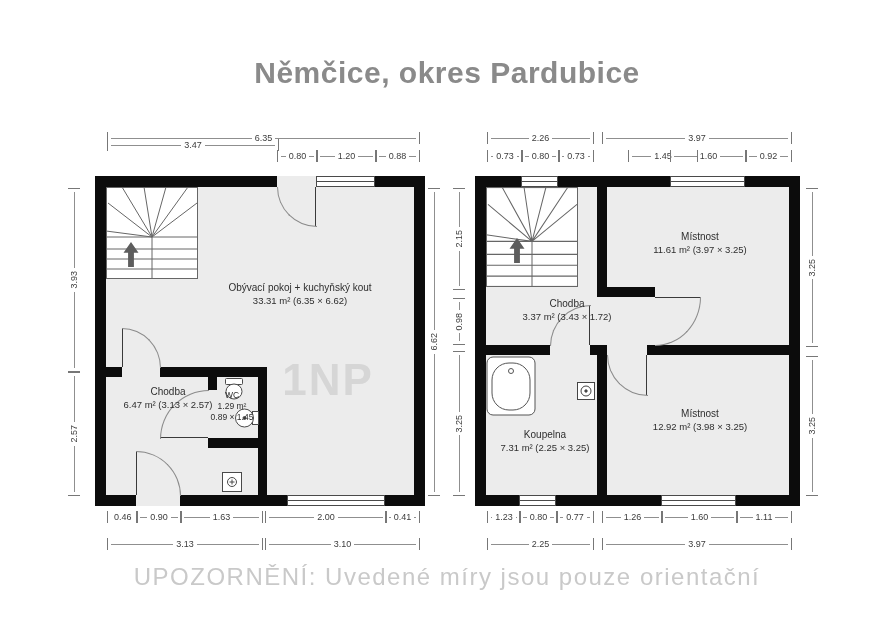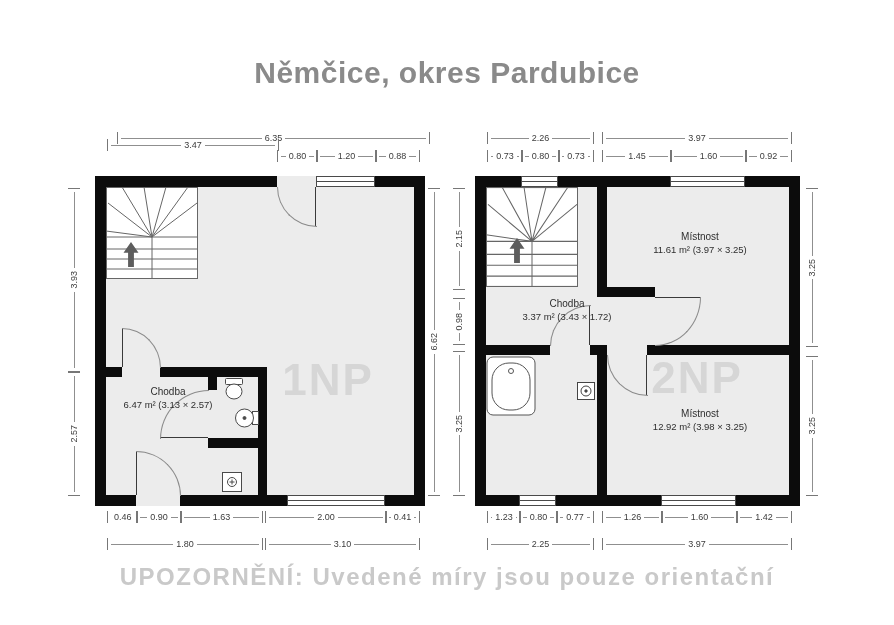--- a/index.html
+++ b/index.html
@@ -5,21 +5,21 @@
   :root{
     --floor:#ececec; --wall:#0c0c0c; --dim-text:#3c3c3c; --dim-line:#8f8f8f;
     --title-text:#8a8a8a; --disclaimer-text:#c9c9c9; --watermark-text:#d6d6d6; --fixture-line:#555555;
   }
   html,body{margin:0;padding:0}
   body{width:894px;height:625px;position:relative;overflow:hidden;background:#fff;
        font-family:"Liberation Sans", sans-serif;}
   .title{position:absolute;left:0;top:56px;width:100%;text-align:center;font-size:30px;
          font-weight:bold;color:var(--title-text);letter-spacing:.5px}
   .disclaimer{position:absolute;left:0;top:563px;width:100%;text-align:center;font-size:24px;
-         font-weight:bold;color:var(--disclaimer-text);letter-spacing:1.5px}
+         font-weight:normal;color:var(--disclaimer-text);letter-spacing:1.5px}
   .plan{position:absolute;background:var(--floor)}
   .wall,.gap,.win,.arc,.leaf,.fix{position:absolute;display:block}
   .wall{background:var(--wall)}
   .gap{background:var(--floor)}
   .win{background:#fff;box-shadow:inset 0 0 0 1px #4a4a4a}
   .win::after{content:"";position:absolute;left:0;right:0;top:50%;margin-top:-.5px;border-top:1px solid #4a4a4a}
   .arc{border:0 solid #8a8a8a;background:transparent}
   .arc.tl{border-top-width:1px;border-left-width:1px;border-top-left-radius:100%}
   .arc.tr{border-top-width:1px;border-right-width:1px;border-top-right-radius:100%}
   .arc.bl{border-bottom-width:1px;border-left-width:1px;border-bottom-left-radius:100%}
@@ -101,28 +101,35 @@
     <svg width="20" height="20" viewBox="0 0 20 20" fill="#fff" stroke="#4a4a4a">
       <rect x="0.5" y="0.5" width="19" height="19"></rect>
         <circle cx="10" cy="10" r="4.5"></circle>
         <path d="M10 7.5 V12.5 M7.5 10 H12.5"></path>
     </svg>
   </span>
 
   <div class="wm" style="left:133px;top:182px;width:200px">1NP</div>
 
   <div class="rlabel" style="left:55px;top:106px;width:300px">
+    <div>Obývací pokoj + kuchyňský kout</div>
+    <div class="a">33.31 m² (6.35 × 6.62)</div>
   </div>
   <div class="rlabel" style="left:3px;top:210px;width:140px">
     <div>Chodba</div>
     <div class="a">6.47 m² (3.13 × 2.57)</div>
   </div>
+  <div class="rlabel small" style="left:103px;top:214px;width:68px">
+    <div>WC</div>
+    <div class="a">1.29 m²</div>
+    <div class="a">0.89 × 1.45</div>
+  </div>
 </div>
 
-<div class="dim h" style="left:117px;top:132px;width:311px">
+<div class="dim h" style="left:107px;top:132px;width:311px">
     <i class="dl"></i>
     <span class="dt">6.35</span>
     <i class="dl"></i>
   </div>
 <div class="dim h" style="left:107px;top:139px;width:170px">
     <i class="dl"></i>
     <span class="dt">3.47</span>
     <i class="dl"></i>
   </div>
 <div class="dim h" style="left:277px;top:150px;width:39px">
@@ -175,21 +182,21 @@
     <span class="dt">2.00</span>
     <i class="dl"></i>
   </div>
 <div class="dim h" style="left:385px;top:511px;width:33px">
     <i class="dl"></i>
     <span class="dt">0.41</span>
     <i class="dl"></i>
   </div>
 <div class="dim h" style="left:107px;top:538px;width:154px">
     <i class="dl"></i>
-    <span class="dt">1.80</span>
+    <span class="dt">3.13</span>
     <i class="dl"></i>
   </div>
 <div class="dim h" style="left:265px;top:538px;width:153px">
     <i class="dl"></i>
     <span class="dt">3.10</span>
     <i class="dl"></i>
   </div>
 
 <div class="plan" style="left:475px;top:176px;width:325px;height:330px">
   <i class="wall" style="left:0;top:0;width:325px;height:11px"></i>
@@ -237,30 +244,33 @@
     </svg>
   </span>
   <span class="fix" style="left:102px;top:206px;z-index:2">
     <svg width="18" height="18" viewBox="0 0 18 18" fill="#fff" stroke="#444">
       <rect x="0.5" y="0.5" width="17" height="17"></rect>
         <circle cx="9" cy="9" r="5"></circle>
         <circle cx="9" cy="9" r="1.2" fill="#444"></circle>
     </svg>
   </span>
 
-  <div class="wm" style="left:122px;top:180px;width:200px">2NP</div>
 
   <div class="rlabel" style="left:145px;top:55px;width:160px">
     <div>Místnost</div>
     <div class="a">11.61 m² (3.97 × 3.25)</div>
   </div>
   <div class="rlabel" style="left:22px;top:122px;width:140px">
     <div>Chodba</div>
     <div class="a">3.37 m² (3.43 × 1.72)</div>
   </div>
+  <div class="rlabel" style="left:0;top:253px;width:140px">
+    <div>Koupelna</div>
+    <div class="a">7.31 m² (2.25 × 3.25)</div>
+  </div>
   <div class="rlabel" style="left:145px;top:232px;width:160px">
     <div>Místnost</div>
     <div class="a">12.92 m² (3.98 × 3.25)</div>
   </div>
 </div>
 
 <div class="dim h" style="left:487px;top:132px;width:105px">
     <i class="dl"></i>
     <span class="dt">2.26</span>
     <i class="dl"></i>
@@ -278,21 +288,21 @@
 <div class="dim h" style="left:521px;top:150px;width:37px">
     <i class="dl"></i>
     <span class="dt">0.80</span>
     <i class="dl"></i>
   </div>
 <div class="dim h" style="left:558px;top:150px;width:34px">
     <i class="dl"></i>
     <span class="dt">0.73</span>
     <i class="dl"></i>
   </div>
-<div class="dim h" style="left:602px;top:150px;width:68px">
+<div class="dim h" style="left:628px;top:150px;width:68px">
     <i class="dl"></i>
     <span class="dt">1.45</span>
     <i class="dl"></i>
   </div>
 <div class="dim h" style="left:670px;top:150px;width:75px">
     <i class="dl"></i>
     <span class="dt">1.60</span>
     <i class="dl"></i>
   </div>
 <div class="dim h" style="left:745px;top:150px;width:45px">
@@ -345,21 +355,21 @@
     <span class="dt">1.26</span>
     <i class="dl"></i>
   </div>
 <div class="dim h" style="left:661px;top:511px;width:75px">
     <i class="dl"></i>
     <span class="dt">1.60</span>
     <i class="dl"></i>
   </div>
 <div class="dim h" style="left:736px;top:511px;width:54px">
     <i class="dl"></i>
-    <span class="dt">1.42</span>
+    <span class="dt">1.11</span>
     <i class="dl"></i>
   </div>
 <div class="dim h" style="left:487px;top:538px;width:105px">
     <i class="dl"></i>
     <span class="dt">2.25</span>
     <i class="dl"></i>
   </div>
 <div class="dim h" style="left:602px;top:538px;width:188px">
     <i class="dl"></i>
     <span class="dt">3.97</span>

